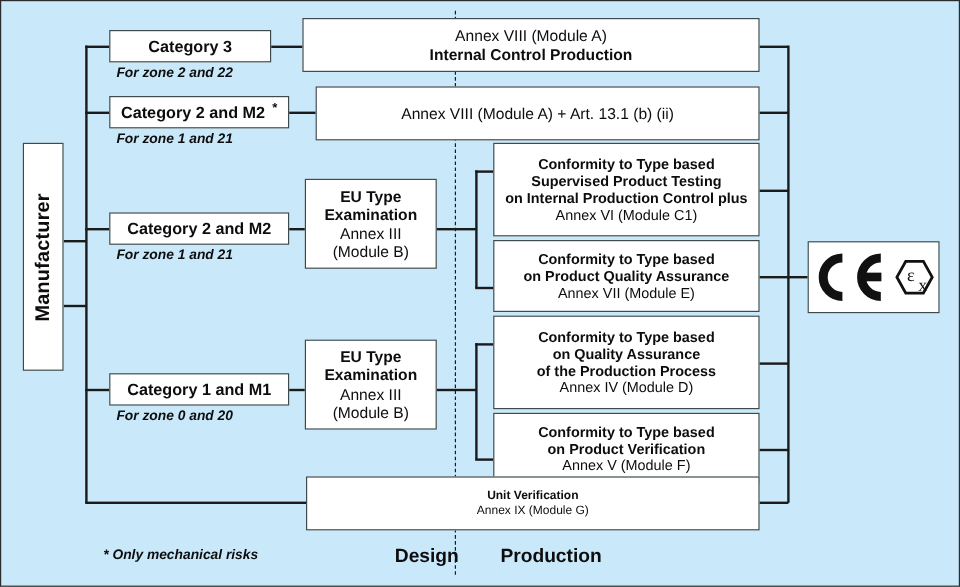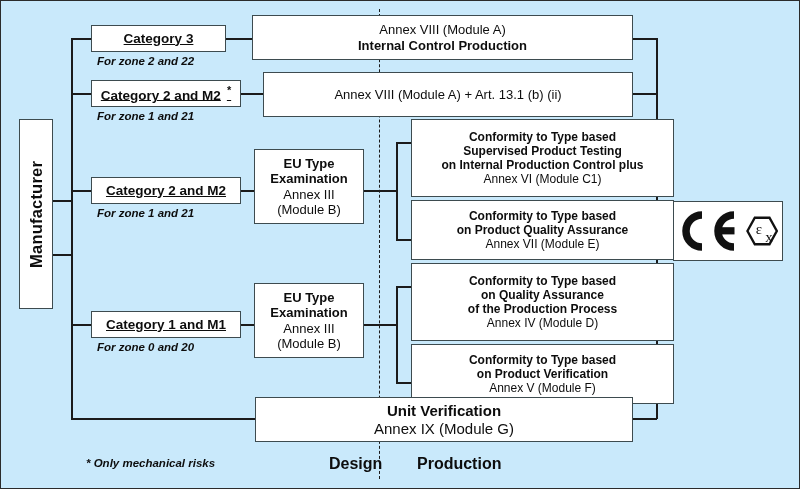--- a/index.html
+++ b/index.html
@@ -45,21 +45,20 @@
     writing-mode:vertical-rl;
     transform:rotate(180deg);
     letter-spacing:.2px;
     white-space:nowrap;
   }
 
   
   .cat{
     font-size:13.5px;font-weight:bold;
     height:27px;
-    text-decoration:underline;
   }
   #cat3{left:90px;top:24px;width:135px;}
   #cat2m2a{left:90px;top:79px;width:150px;}
   #cat2m2b{left:90px;top:176px;width:150px;}
   #cat1m1{left:90px;top:310px;width:150px;}
   .cat .star{
     font-size:11px;
     vertical-align:super;
     margin-left:6px;
     font-weight:bold;
@@ -82,24 +81,24 @@
   .eu{
     left:253px;width:110px;
     font-size:13px;
   }
   #eu1{top:148px;height:75px;}
   #eu2{top:282px;height:75px;}
 
   
   #icp{left:251px;top:14px;width:381px;height:45px;font-size:13px;}
   #icpts{left:262px;top:71px;width:370px;height:45px;font-size:13px;}
-  #unitver{left:254px;top:396px;width:378px;height:45px;font-size:15px;}
-
-  
-  .conf{left:410px;width:263px;font-size:12px;}
+  #unitver{left:254px;top:396px;width:378px;height:45px;font-size:10px;}
+
+  
+  .conf{left:410px;width:222px;font-size:12px;}
   #confC1{top:118px;height:78px;}
   #confE{top:199px;height:60px;}
   #confD{top:262px;height:78px;}
   #confF{top:343px;height:60px;}
 
   
   #cemark{
     left:672px;top:200px;width:110px;height:60px;
     border:1.5px solid #3d4b4f;
   }

